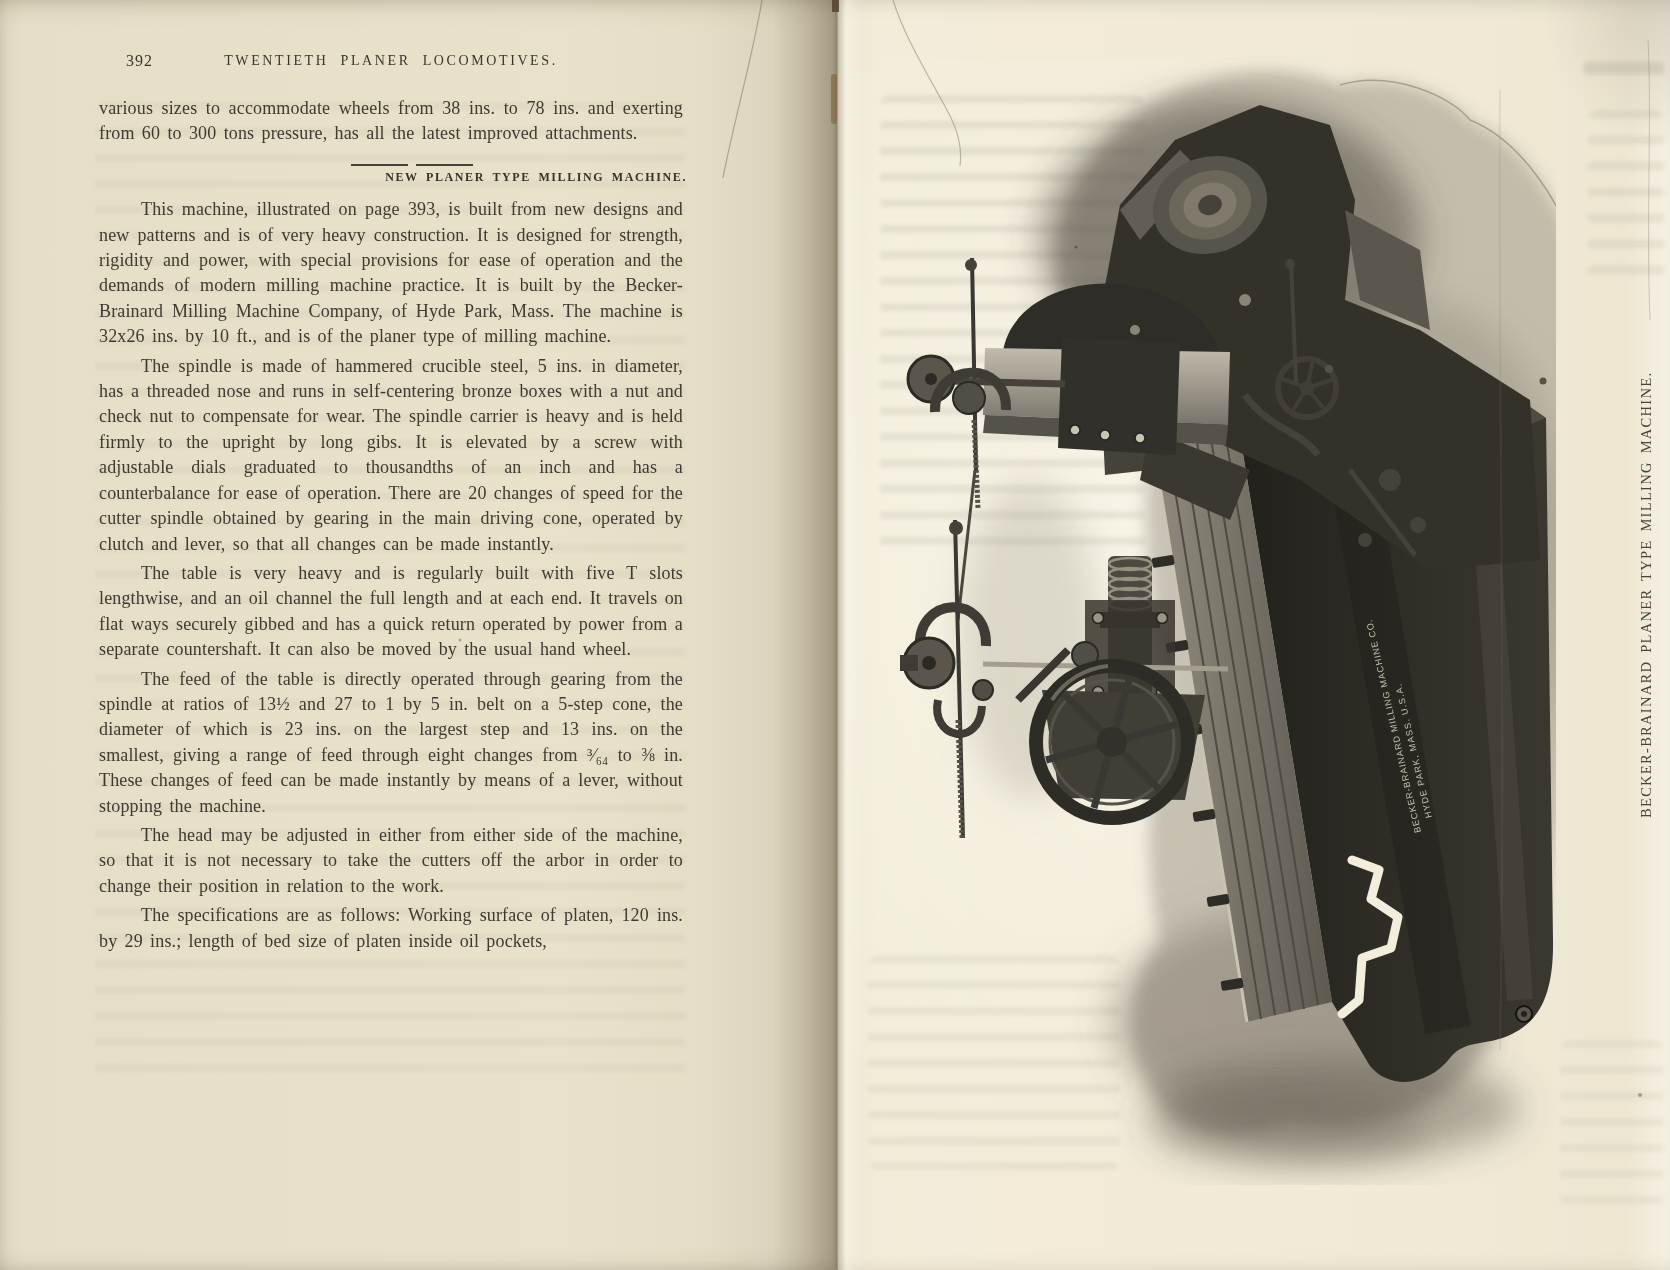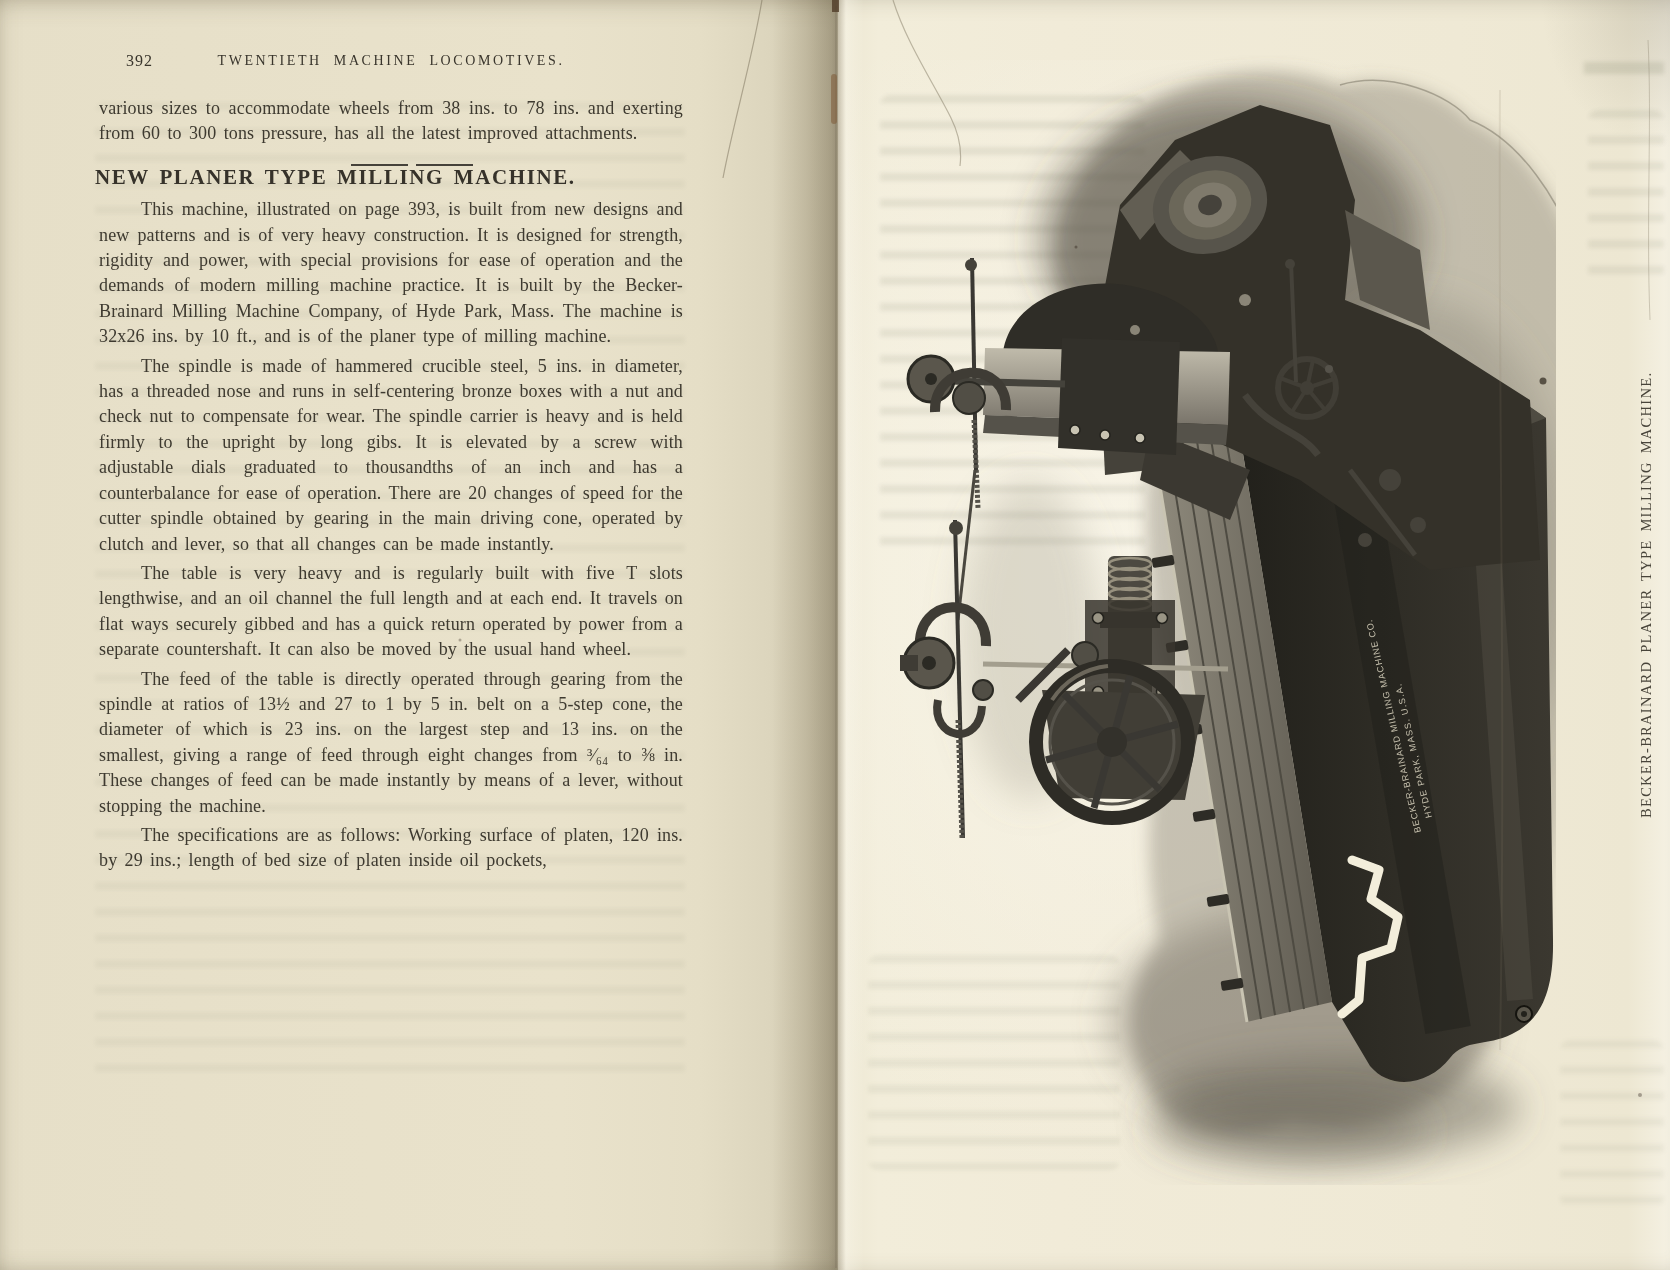--- a/index.html
+++ b/index.html
@@ -39,22 +39,22 @@
   .textcol{
     position:absolute;left:95px;top:92px;width:592px;color:#3e3a30;
     font-size:18px;line-height:25.4px;text-align:justify;
     word-spacing:2.6px;letter-spacing:.15px;z-index:2;
   }
   .textcol p{margin:4px;text-indent:42px;}
   .textcol p.noindent{text-indent:0;}
   .rule-divider{margin:18px 0 10px 0;text-align:center;height:8px;text-indent:0;}
   .rule-divider i{display:inline-block;width:57px;height:2px;background:#46423a;margin:0 4px;vertical-align:middle;}
   .section-heading{
-    text-align:left;text-indent:0 !important;
-    font-weight:bold;font-size:21px;letter-spacing:1.6px;word-spacing:3px;
+    text-align:right;text-indent:0 !important;
+    font-weight:bold;font-size:12px;letter-spacing:1.6px;word-spacing:3px;
     margin:6px 0 7px 0 !important;color:#36322a;
   }
   
   .ghost{
     position:absolute;pointer-events:none;border-radius:10px;
     background:repeating-linear-gradient(180deg,rgba(104,110,86,.13) 0px,rgba(104,110,86,.13) 8px,rgba(0,0,0,0) 8px,rgba(0,0,0,0) 26px);
     filter:blur(2px);
   }
   .ghost-undertext{left:95px;top:102px;width:590px;height:985px;opacity:.45;z-index:1;}
   .ghost-r1{left:880px;top:95px;width:265px;height:468px;opacity:.85;}
@@ -77,31 +77,32 @@
   }
 </style>
 </head>
 <body>
 
 <div class="scan">
 
   <div class="page-left">
     <div class="header-row">
       <span class="pagenum">392</span>
-      <span class="running-header">TWENTIETH  MACHINE  LOCOMOTIVES.</span>
+      <span class="running-header">TWENTIETH  PLANER  LOCOMOTIVES.</span>
     </div>
     <div class="ghost ghost-undertext"></div>
     <div class="textcol">
       <p class="noindent">various sizes to accommodate wheels from 38 ins. to 78 ins. and exerting from 60 to 300 tons pressure, has all the latest improved attachments.</p>
       <p class="rule-divider"><i></i><i></i></p>
       <p class="section-heading">NEW PLANER TYPE MILLING MACHINE.</p>
       <p>This machine, illustrated on page 393, is built from new designs and new patterns and is of very heavy construction.  It is designed for strength, rigidity and power, with special provisions for ease of operation and the demands of modern milling machine practice.  It is built by the Becker-Brainard Milling Machine Company, of Hyde Park, Mass.  The machine is 32x26 ins. by 10 ft., and is of the planer type of milling machine.</p>
       <p>The spindle is made of hammered crucible steel, 5 ins. in diameter, has a threaded nose and runs in self-centering bronze boxes with a nut and check nut to compensate for wear.  The spindle carrier is heavy and is held firmly to the upright by long gibs.  It is elevated by a screw with adjustable dials graduated to thousandths of an inch and has a counterbalance for ease of operation.  There are 20 changes of speed for the cutter spindle obtained by gearing in the main driving cone, operated by clutch and lever, so that all changes can be made instantly.</p>
       <p>The table is very heavy and is regularly built with five T slots lengthwise, and an oil channel the full length and at each end.  It travels on flat ways securely gibbed and has a quick return operated by power from a separate countershaft.  It can also be moved by the usual hand wheel.</p>
       <p>The feed of the table is directly operated through gearing from the spindle at ratios of 13½ and 27 to 1 by 5 in. belt on a 5-step cone, the diameter of which is 23 ins. on the largest step and 13 ins. on the smallest, giving a range of feed through eight changes from ³⁄₆₄ to ⅜ in.  These changes of feed can be made instantly by means of a lever, without stopping the machine.</p>
+      <p>The head may be adjusted in either from either side of the machine, so that it is not necessary to take the cutters off the arbor in order to change their position in relation to the work.</p>
       <p>The specifications are as follows:  Working surface of platen, 120 ins. by 29 ins.; length of bed size of platen inside oil pockets,</p>
     </div>
   </div>
 
   <div class="page-right"></div>
   <div class="corner-smudge"></div>
   <div class="halo"></div>
 
   <div class="ghost ghost-r1"></div>
   <div class="ghost ghost-r2"></div>

